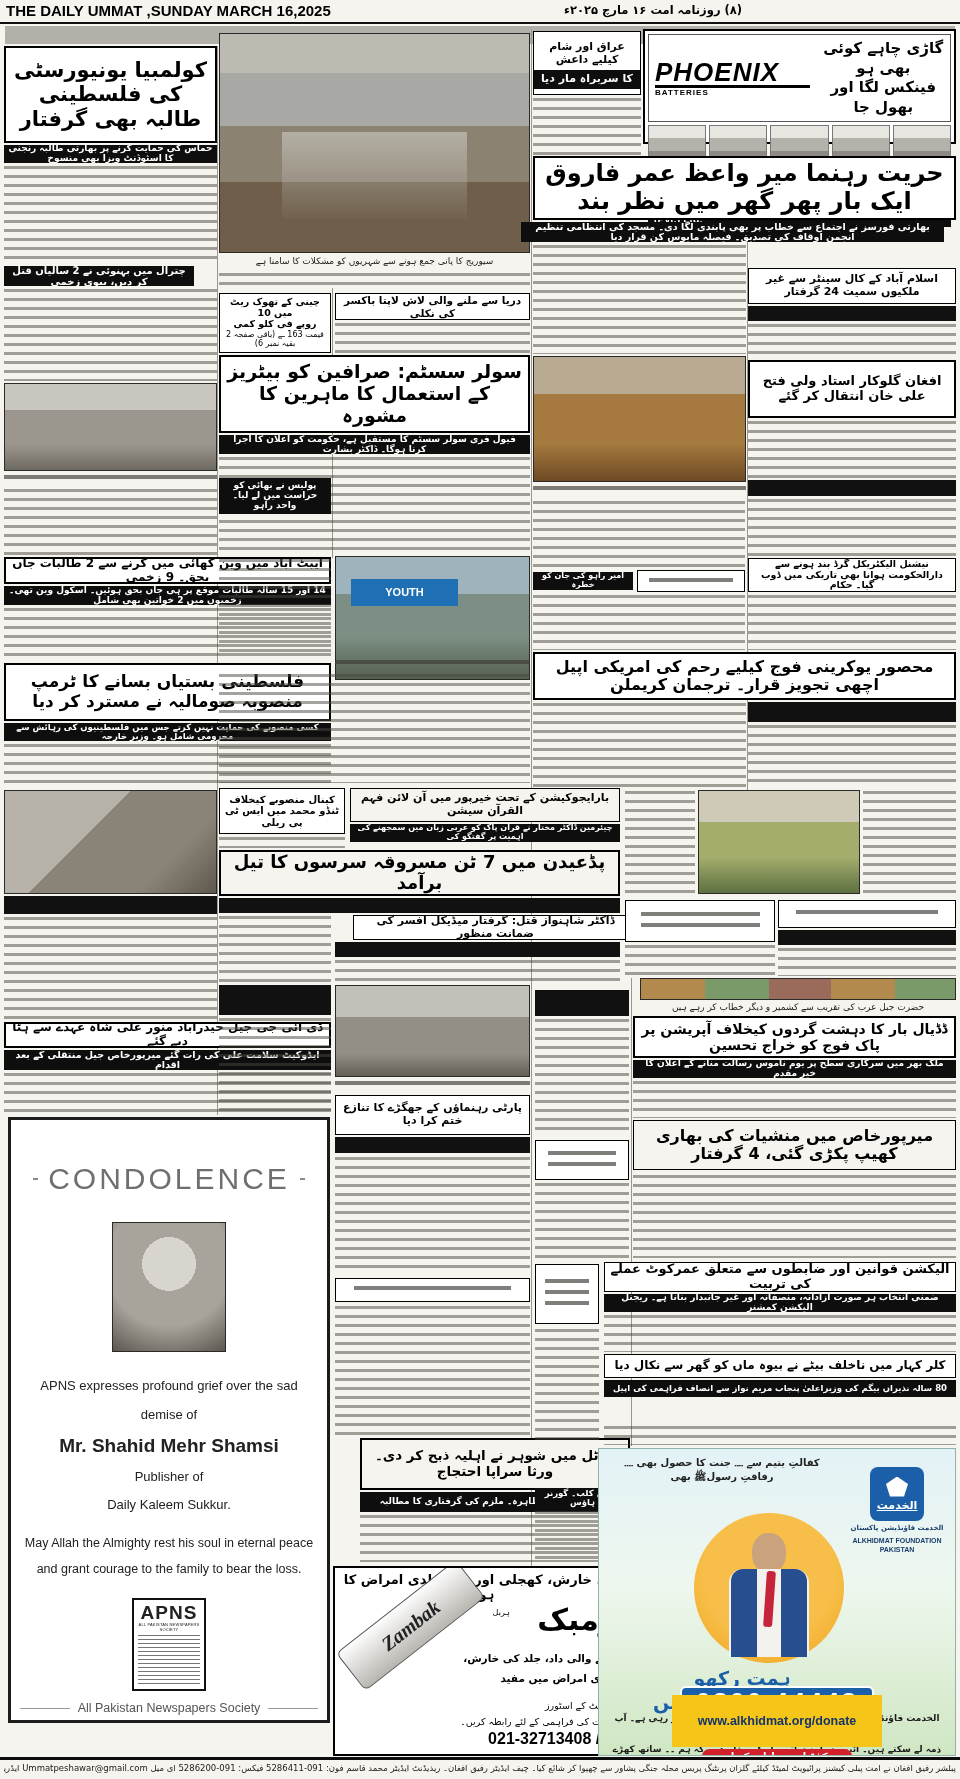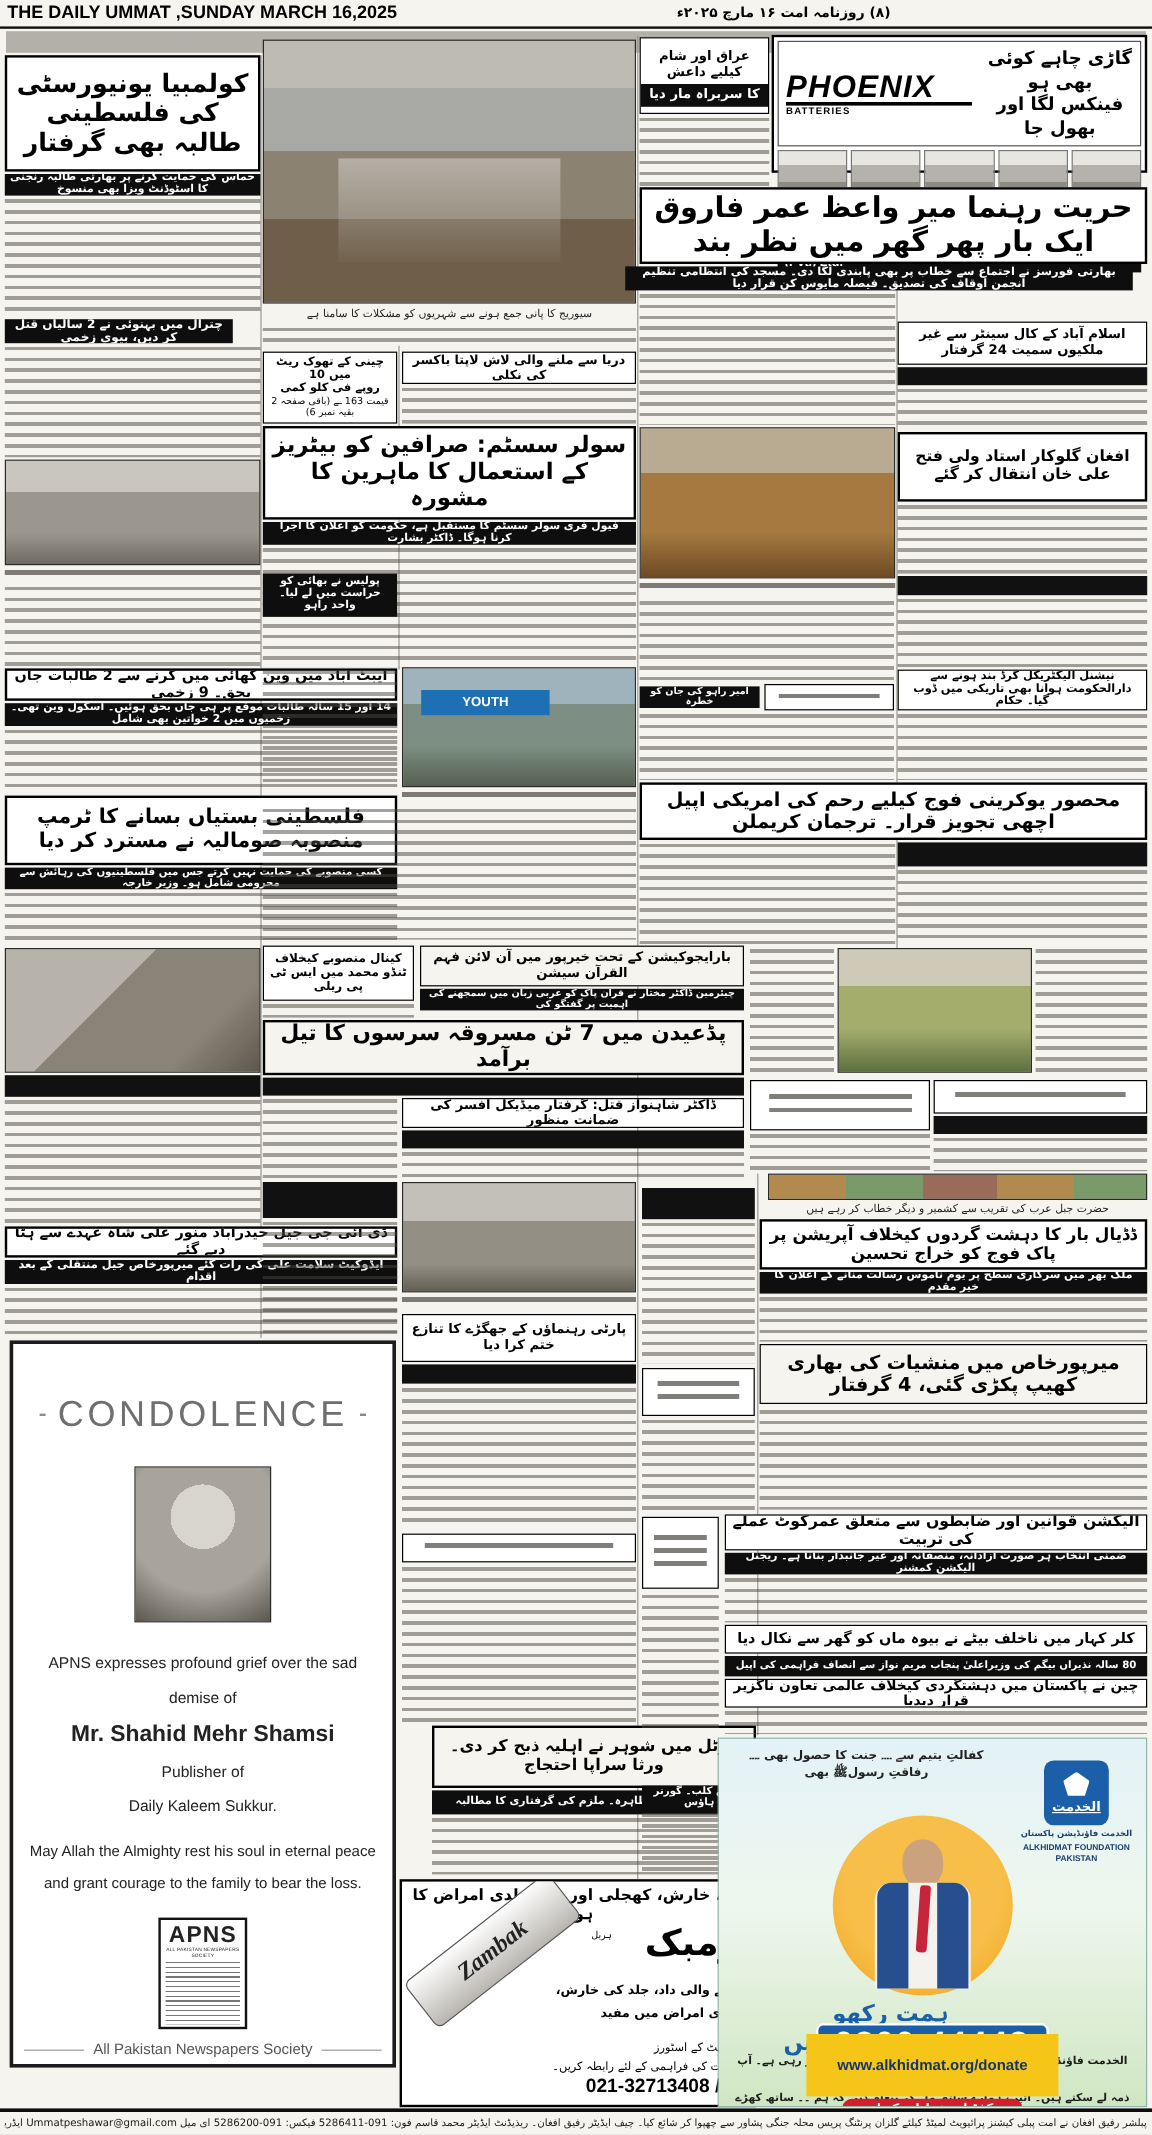--- a/index.html
+++ b/index.html
@@ -139,34 +139,34 @@
   </div>
   <div class="abs hl thin urdu" style="left:335px;top:293px;width:195px;height:27px;font-size:10.5px;">دریا سے ملنے والی لاش لاپتا باکسر کی نکلی</div>
   <div class="abs body-lines" style="left:335px;top:322px;width:195px;height:31px;"></div>
 
   <div class="abs hl urdu" style="left:219px;top:355px;width:311px;height:78px;font-size:19px;">سولر سسٹم: صرافین کو بیٹریز کے استعمال کا ماہرین کا مشورہ</div>
   <div class="abs bar urdu" style="left:219px;top:435px;width:311px;height:19px;font-size:9px;">فیول فری سولر سسٹم کا مستقبل ہے، حکومت کو اعلان کا اجرا کرنا ہوگا۔ ڈاکٹر بشارت</div>
   <div class="abs body-lines" style="left:219px;top:456px;width:311px;height:100px;"></div>
   <div class="abs bar urdu" style="left:219px;top:478px;width:112px;height:36px;font-size:9px;">پولیس نے بھائی کو حراست میں لے لیا۔ واحد راہو</div>
 
   <div class="abs body-lines" style="left:219px;top:558px;width:112px;height:98px;"></div>
-  <div class="abs photo" style="left:335px;top:556px;width:195px;height:100px;background:linear-gradient(180deg,#9fb3bd 0 30%,#7d8f84 30% 65%,#55604f 100%);">
+  <div class="abs photo" style="left:335px;top:556px;width:195px;height:124px;background:linear-gradient(180deg,#9fb3bd 0 30%,#7d8f84 30% 65%,#55604f 100%);">
     <div style="position:absolute;left:8%;top:18%;width:55%;height:22%;background:#1f6fb5;color:#fff;display:flex;align-items:center;justify-content:center;font-weight:700;font-size:11px;">YOUTH</div>
   </div>
   <div class="abs ghost-lines" style="left:335px;top:658px;width:195px;height:12px;"></div>
   <div class="abs body-lines" style="left:219px;top:673px;width:311px;height:110px;"></div>
 
   <div class="abs hl thin urdu" style="left:219px;top:788px;width:126px;height:46px;font-size:10px;">کینال منصوبے کیخلاف ٹنڈو محمد میں ایس ٹی پی ریلی</div>
   <div class="abs body-lines" style="left:219px;top:836px;width:126px;height:12px;"></div>
   <div class="abs hl thin urdu" style="left:350px;top:788px;width:270px;height:34px;font-size:11px;background:#f6f4ef;">بارایجوکیشن کے تحت خیرپور میں آن لائن فہم القرآن سیشن</div>
   <div class="abs bar urdu" style="left:350px;top:824px;width:270px;height:18px;font-size:8px;">چیئرمین ڈاکٹر مختار نے قرآن پاک کو عربی زبان میں سمجھنے کی اہمیت پر گفتگو کی</div>
 
   <div class="abs hl urdu" style="left:219px;top:850px;width:401px;height:46px;font-size:18px;background:#f6f4ef;">پڈعیدن میں 7 ٹن مسروقہ سرسوں کا تیل برآمد</div>
   <div class="abs bar bar-ghost" style="left:219px;top:898px;width:401px;height:15px;"></div>
-  <div class="abs hl thin urdu" style="left:335px;top:915px;width:285px;height:25px;font-size:11px;">ڈاکٹر شاہنواز قتل: گرفتار میڈیکل افسر کی ضمانت منظور</div>
+  <div class="abs hl thin urdu" style="left:353px;top:915px;width:285px;height:25px;font-size:11px;">ڈاکٹر شاہنواز قتل: گرفتار میڈیکل افسر کی ضمانت منظور</div>
   <div class="abs bar bar-ghost" style="left:335px;top:942px;width:285px;height:15px;"></div>
   <div class="abs body-lines" style="left:335px;top:959px;width:285px;height:24px;"></div>
   <div class="abs body-lines" style="left:219px;top:915px;width:112px;height:68px;"></div>
 
   <div class="abs bar bar-ghost" style="left:219px;top:985px;width:112px;height:30px;"></div>
   <div class="abs body-lines" style="left:219px;top:1017px;width:112px;height:98px;"></div>
   <div class="abs photo" style="left:335px;top:985px;width:195px;height:92px;background:linear-gradient(180deg,#c3c0b9 0 35%,#948f85 35% 75%,#645f55 100%);"></div>
   <div class="abs ghost-lines" style="left:335px;top:1079px;width:195px;height:12px;"></div>
   <div class="abs hl thin urdu" style="left:335px;top:1095px;width:195px;height:40px;font-size:11px;">پارٹی رہنماؤں کے جھگڑے کا تنازع ختم کرا دیا</div>
   <div class="abs bar bar-ghost" style="left:335px;top:1137px;width:195px;height:16px;"></div>
@@ -290,21 +290,20 @@
     </div>
   <div class="abs body-lines" style="left:535px;top:1328px;width:64px;height:116px;"></div>
   <div class="abs bar urdu" style="left:535px;top:1488px;width:95px;height:20px;font-size:8.5px;">پریس کلب۔ گورنر ہاؤس</div>
   <div class="abs body-lines" style="left:535px;top:1510px;width:95px;height:52px;"></div>
 
   <div class="abs hl thin urdu" style="left:604px;top:1262px;width:352px;height:30px;font-size:13px;">الیکشن قوانین اور ضابطوں سے متعلق عمرکوٹ عملے کی تربیت</div>
   <div class="abs bar urdu" style="left:604px;top:1294px;width:352px;height:18px;font-size:9px;">ضمنی انتخاب ہر صورت آزادانہ، منصفانہ اور غیر جانبدار بنانا ہے۔ ریجنل الیکشن کمشنر</div>
   <div class="abs body-lines" style="left:604px;top:1314px;width:352px;height:38px;"></div>
   <div class="abs hl thin urdu" style="left:604px;top:1354px;width:352px;height:24px;font-size:12px;">کلر کہار میں ناخلف بیٹے نے بیوہ ماں کو گھر سے نکال دیا</div>
   <div class="abs bar urdu" style="left:604px;top:1380px;width:352px;height:17px;font-size:8.5px;">80 سالہ نذیراں بیگم کی وزیراعلیٰ پنجاب مریم نواز سے انصاف فراہمی کی اپیل</div>
-  <div class="abs hl thin urdu" style="left:604px;top:1399px;width:352px;height:24px;font-size:11.5px;">چین نے پاکستان میں دہشتگردی کیخلاف عالمی تعاون ناگزیر قرار دیدیا</div>
   <div class="abs body-lines" style="left:604px;top:1425px;width:352px;height:20px;"></div>
 
   <div class="abs alk" style="left:598px;top:1448px;width:358px;height:308px;">
     <div class="alk-tag urdu">کفالتِ یتیم سے ۔۔۔۔ جنت کا حصول بھی ۔۔۔۔ رفاقتِ رسولﷺ بھی</div>
     <div class="alk-logo">
       <div class="lbox">
         <div class="pent"></div>
         <span class="urdu">الخدمت</span>
       </div>
       <div class="alk-org urdu">الخدمت فاؤنڈیشن پاکستان</div>

